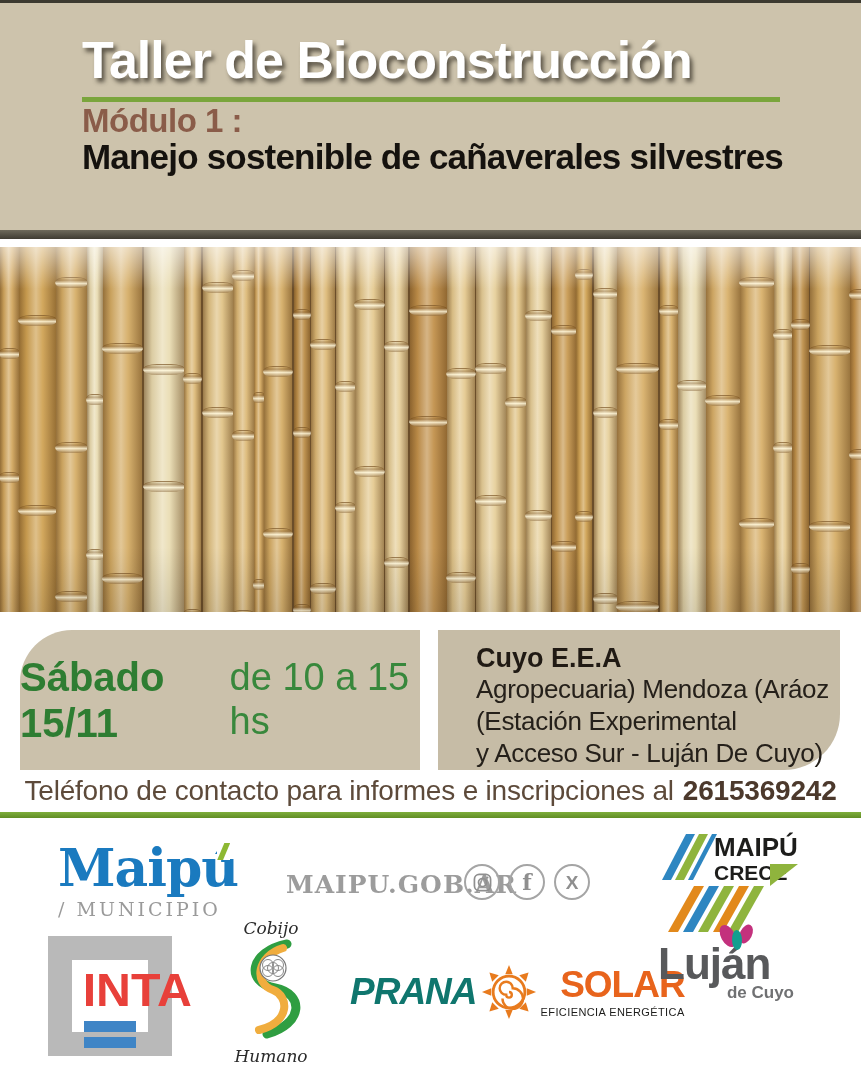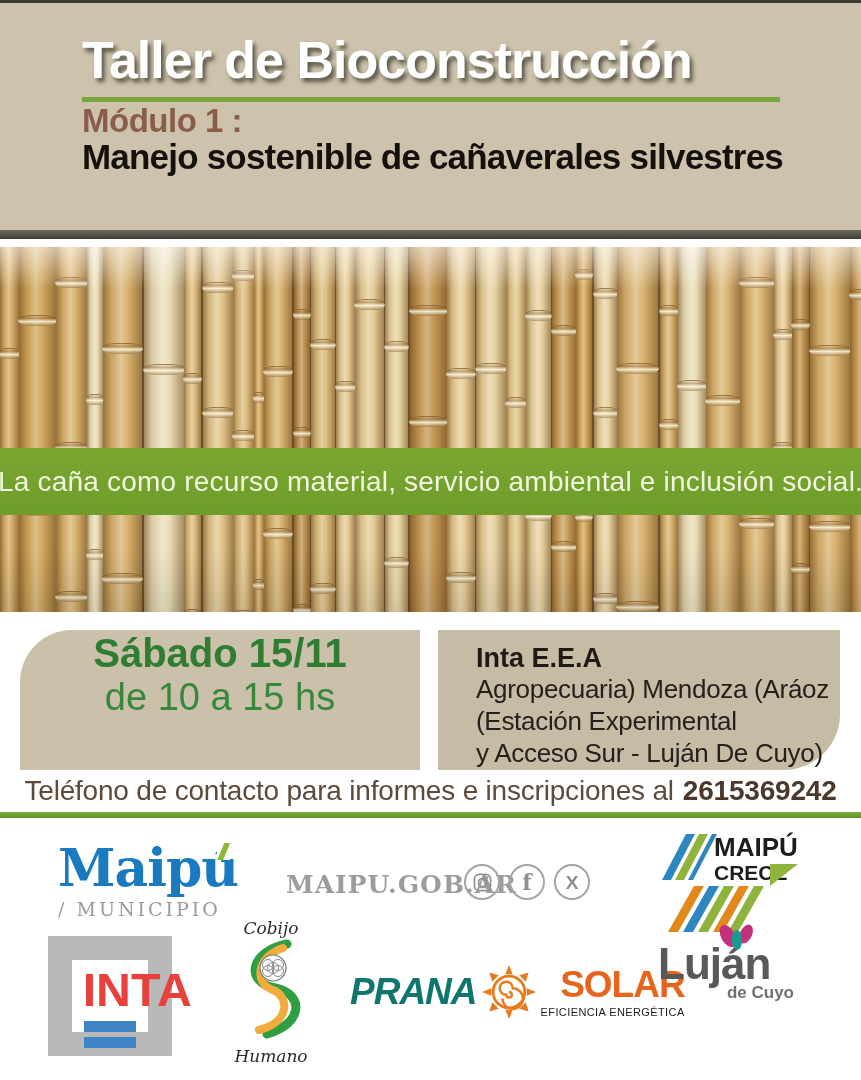--- a/index.html
+++ b/index.html
@@ -48,21 +48,21 @@
   }
   #banner .banner-text{
     color:#f1f5de;font-size:28px;letter-spacing:0.2px;white-space:nowrap;
   }
   
   #info-gap{height:18px;background:#ffffff;}
   #info-row{position:relative;height:140px;background:#ffffff;}
   #date-box{
     position:absolute;left:20px;top:0;width:400px;height:140px;
     background:#cbc1ab;border-radius:52px 0 0 0;
-    display:flex;flex-direction:column;align-items:center;justify-content:flex-start;
+    display:flex;flex-direction:row;align-items:center;justify-content:space-between;
   }
   .date-line{color:#2e7d32;font-size:40px;font-weight:bold;line-height:1.15;}
   .time-line{color:#38883c;font-size:38px;line-height:1.15;}
   #location-box{
     position:absolute;left:438px;top:0;width:402px;height:140px;
     background:#c6bca6;border-radius:0 0 56px 0;
     box-sizing:border-box;padding:12px 10px 0 38px;
   }
   .loc-name{color:#201a14;font-size:27px;font-weight:bold;line-height:1.2;}
   .loc-line{color:#25201a;font-size:26px;line-height:1.22;letter-spacing:-0.3px;}
@@ -137,32 +137,30 @@
     <div class="green-underline"></div>
     <div class="module-label">Módulo 1 :</div>
     <div class="subtitle">Manejo sostenible de cañaverales silvestres</div>
   </div>
   <div class="header-shadow"></div>
   <div class="white-gap"></div>
 
   <div id="bamboo-photo">
     <div class="cane" style="width: 19px; background-color: rgb(210, 167, 95); background-image: linear-gradient(90deg, rgba(97, 63, 24, 0.55) 0%, rgba(97, 63, 24, 0.1) 20%, rgba(255, 255, 255, 0.32) 46%, rgba(255, 255, 255, 0.06) 64%, rgba(97, 63, 24, 0.5) 100%);"><div class="node" style="top: 101px; background: linear-gradient(rgba(110, 70, 25, 0) 0%, rgba(110, 70, 25, 0.35) 22%, rgba(255, 248, 222, 0.78) 55%, rgba(110, 70, 25, 0.42) 100%); border-top: 1px solid rgba(118, 78, 28, 0.45);"></div><div class="node" style="top: 225px; background: linear-gradient(rgba(110, 70, 25, 0) 0%, rgba(110, 70, 25, 0.35) 22%, rgba(255, 248, 222, 0.78) 55%, rgba(110, 70, 25, 0.42) 100%); border-top: 1px solid rgba(118, 78, 28, 0.45);"></div></div><div class="cane" style="width: 37px; background-color: rgb(207, 162, 83); background-image: linear-gradient(90deg, rgba(97, 63, 24, 0.55) 0%, rgba(97, 63, 24, 0.1) 20%, rgba(255, 255, 255, 0.32) 46%, rgba(255, 255, 255, 0.06) 64%, rgba(97, 63, 24, 0.5) 100%);"><div class="node" style="top: 68px; background: linear-gradient(rgba(110, 70, 25, 0) 0%, rgba(110, 70, 25, 0.35) 22%, rgba(255, 248, 222, 0.78) 55%, rgba(110, 70, 25, 0.42) 100%); border-top: 1px solid rgba(118, 78, 28, 0.45);"></div><div class="node" style="top: 258px; background: linear-gradient(rgba(110, 70, 25, 0) 0%, rgba(110, 70, 25, 0.35) 22%, rgba(255, 248, 222, 0.78) 55%, rgba(110, 70, 25, 0.42) 100%); border-top: 1px solid rgba(118, 78, 28, 0.45);"></div></div><div class="cane" style="width: 31px; background-color: rgb(213, 173, 102); background-image: linear-gradient(90deg, rgba(97, 63, 24, 0.55) 0%, rgba(97, 63, 24, 0.1) 20%, rgba(255, 255, 255, 0.32) 46%, rgba(255, 255, 255, 0.06) 64%, rgba(97, 63, 24, 0.5) 100%);"><div class="node" style="top: 30px; background: linear-gradient(rgba(110, 70, 25, 0) 0%, rgba(110, 70, 25, 0.35) 22%, rgba(255, 248, 222, 0.78) 55%, rgba(110, 70, 25, 0.42) 100%); border-top: 1px solid rgba(118, 78, 28, 0.45);"></div><div class="node" style="top: 195px; background: linear-gradient(rgba(110, 70, 25, 0) 0%, rgba(110, 70, 25, 0.35) 22%, rgba(255, 248, 222, 0.78) 55%, rgba(110, 70, 25, 0.42) 100%); border-top: 1px solid rgba(118, 78, 28, 0.45);"></div><div class="node" style="top: 344px; background: linear-gradient(rgba(110, 70, 25, 0) 0%, rgba(110, 70, 25, 0.35) 22%, rgba(255, 248, 222, 0.78) 55%, rgba(110, 70, 25, 0.42) 100%); border-top: 1px solid rgba(118, 78, 28, 0.45);"></div></div><div class="cane" style="width: 16px; background-color: rgb(233, 220, 178); background-image: linear-gradient(90deg, rgba(97, 63, 24, 0.55) 0%, rgba(97, 63, 24, 0.1) 20%, rgba(255, 255, 255, 0.32) 46%, rgba(255, 255, 255, 0.06) 64%, rgba(97, 63, 24, 0.5) 100%);"><div class="node" style="top: 147px; background: linear-gradient(rgba(110, 70, 25, 0) 0%, rgba(110, 70, 25, 0.35) 22%, rgba(255, 248, 222, 0.78) 55%, rgba(110, 70, 25, 0.42) 100%); border-top: 1px solid rgba(118, 78, 28, 0.45);"></div><div class="node" style="top: 302px; background: linear-gradient(rgba(110, 70, 25, 0) 0%, rgba(110, 70, 25, 0.35) 22%, rgba(255, 248, 222, 0.78) 55%, rgba(110, 70, 25, 0.42) 100%); border-top: 1px solid rgba(118, 78, 28, 0.45);"></div></div><div class="cane" style="width: 39px; background-color: rgb(213, 173, 102); background-image: linear-gradient(90deg, rgba(97, 63, 24, 0.55) 0%, rgba(97, 63, 24, 0.1) 20%, rgba(255, 255, 255, 0.32) 46%, rgba(255, 255, 255, 0.06) 64%, rgba(97, 63, 24, 0.5) 100%); margin-right: 2px;"><div class="node" style="top: 96px; background: linear-gradient(rgba(110, 70, 25, 0) 0%, rgba(110, 70, 25, 0.35) 22%, rgba(255, 248, 222, 0.78) 55%, rgba(110, 70, 25, 0.42) 100%); border-top: 1px solid rgba(118, 78, 28, 0.45);"></div><div class="node" style="top: 326px; background: linear-gradient(rgba(110, 70, 25, 0) 0%, rgba(110, 70, 25, 0.35) 22%, rgba(255, 248, 222, 0.78) 55%, rgba(110, 70, 25, 0.42) 100%); border-top: 1px solid rgba(118, 78, 28, 0.45);"></div></div><div class="cane" style="width: 40px; background-color: rgb(233, 220, 178); background-image: linear-gradient(90deg, rgba(97, 63, 24, 0.55) 0%, rgba(97, 63, 24, 0.1) 20%, rgba(255, 255, 255, 0.32) 46%, rgba(255, 255, 255, 0.06) 64%, rgba(97, 63, 24, 0.5) 100%);"><div class="node" style="top: 117px; background: linear-gradient(rgba(110, 70, 25, 0) 0%, rgba(110, 70, 25, 0.35) 22%, rgba(255, 248, 222, 0.78) 55%, rgba(110, 70, 25, 0.42) 100%); border-top: 1px solid rgba(118, 78, 28, 0.45);"></div><div class="node" style="top: 234px; background: linear-gradient(rgba(110, 70, 25, 0) 0%, rgba(110, 70, 25, 0.35) 22%, rgba(255, 248, 222, 0.78) 55%, rgba(110, 70, 25, 0.42) 100%); border-top: 1px solid rgba(118, 78, 28, 0.45);"></div></div><div class="cane" style="width: 17px; background-color: rgb(220, 185, 119); background-image: linear-gradient(90deg, rgba(97, 63, 24, 0.55) 0%, rgba(97, 63, 24, 0.1) 20%, rgba(255, 255, 255, 0.32) 46%, rgba(255, 255, 255, 0.06) 64%, rgba(97, 63, 24, 0.5) 100%); margin-right: 2px;"><div class="node" style="top: 126px; background: linear-gradient(rgba(110, 70, 25, 0) 0%, rgba(110, 70, 25, 0.35) 22%, rgba(255, 248, 222, 0.78) 55%, rgba(110, 70, 25, 0.42) 100%); border-top: 1px solid rgba(118, 78, 28, 0.45);"></div><div class="node" style="top: 362px; background: linear-gradient(rgba(110, 70, 25, 0) 0%, rgba(110, 70, 25, 0.35) 22%, rgba(255, 248, 222, 0.78) 55%, rgba(110, 70, 25, 0.42) 100%); border-top: 1px solid rgba(118, 78, 28, 0.45);"></div></div><div class="cane" style="width: 30px; background-color: rgb(224, 195, 134); background-image: linear-gradient(90deg, rgba(97, 63, 24, 0.55) 0%, rgba(97, 63, 24, 0.1) 20%, rgba(255, 255, 255, 0.32) 46%, rgba(255, 255, 255, 0.06) 64%, rgba(97, 63, 24, 0.5) 100%);"><div class="node" style="top: 35px; background: linear-gradient(rgba(110, 70, 25, 0) 0%, rgba(110, 70, 25, 0.35) 22%, rgba(255, 248, 222, 0.78) 55%, rgba(110, 70, 25, 0.42) 100%); border-top: 1px solid rgba(118, 78, 28, 0.45);"></div><div class="node" style="top: 160px; background: linear-gradient(rgba(110, 70, 25, 0) 0%, rgba(110, 70, 25, 0.35) 22%, rgba(255, 248, 222, 0.78) 55%, rgba(110, 70, 25, 0.42) 100%); border-top: 1px solid rgba(118, 78, 28, 0.45);"></div></div><div class="cane" style="width: 21px; background-color: rgb(220, 185, 119); background-image: linear-gradient(90deg, rgba(97, 63, 24, 0.55) 0%, rgba(97, 63, 24, 0.1) 20%, rgba(255, 255, 255, 0.32) 46%, rgba(255, 255, 255, 0.06) 64%, rgba(97, 63, 24, 0.5) 100%);"><div class="node" style="top: 23px; background: linear-gradient(rgba(110, 70, 25, 0) 0%, rgba(110, 70, 25, 0.35) 22%, rgba(255, 248, 222, 0.78) 55%, rgba(110, 70, 25, 0.42) 100%); border-top: 1px solid rgba(118, 78, 28, 0.45);"></div><div class="node" style="top: 183px; background: linear-gradient(rgba(110, 70, 25, 0) 0%, rgba(110, 70, 25, 0.35) 22%, rgba(255, 248, 222, 0.78) 55%, rgba(110, 70, 25, 0.42) 100%); border-top: 1px solid rgba(118, 78, 28, 0.45);"></div><div class="node" style="top: 363px; background: linear-gradient(rgba(110, 70, 25, 0) 0%, rgba(110, 70, 25, 0.35) 22%, rgba(255, 248, 222, 0.78) 55%, rgba(110, 70, 25, 0.42) 100%); border-top: 1px solid rgba(118, 78, 28, 0.45);"></div></div><div class="cane" style="width: 10px; background-color: rgb(210, 167, 95); background-image: linear-gradient(90deg, rgba(97, 63, 24, 0.55) 0%, rgba(97, 63, 24, 0.1) 20%, rgba(255, 255, 255, 0.32) 46%, rgba(255, 255, 255, 0.06) 64%, rgba(97, 63, 24, 0.5) 100%);"><div class="node" style="top: 145px; background: linear-gradient(rgba(110, 70, 25, 0) 0%, rgba(110, 70, 25, 0.35) 22%, rgba(255, 248, 222, 0.78) 55%, rgba(110, 70, 25, 0.42) 100%); border-top: 1px solid rgba(118, 78, 28, 0.45);"></div><div class="node" style="top: 332px; background: linear-gradient(rgba(110, 70, 25, 0) 0%, rgba(110, 70, 25, 0.35) 22%, rgba(255, 248, 222, 0.78) 55%, rgba(110, 70, 25, 0.42) 100%); border-top: 1px solid rgba(118, 78, 28, 0.45);"></div></div><div class="cane" style="width: 28px; background-color: rgb(213, 173, 102); background-image: linear-gradient(90deg, rgba(97, 63, 24, 0.55) 0%, rgba(97, 63, 24, 0.1) 20%, rgba(255, 255, 255, 0.32) 46%, rgba(255, 255, 255, 0.06) 64%, rgba(97, 63, 24, 0.5) 100%); margin-right: 2px;"><div class="node" style="top: 119px; background: linear-gradient(rgba(110, 70, 25, 0) 0%, rgba(110, 70, 25, 0.35) 22%, rgba(255, 248, 222, 0.78) 55%, rgba(110, 70, 25, 0.42) 100%); border-top: 1px solid rgba(118, 78, 28, 0.45);"></div><div class="node" style="top: 281px; background: linear-gradient(rgba(110, 70, 25, 0) 0%, rgba(110, 70, 25, 0.35) 22%, rgba(255, 248, 222, 0.78) 55%, rgba(110, 70, 25, 0.42) 100%); border-top: 1px solid rgba(118, 78, 28, 0.45);"></div></div><div class="cane" style="width: 16px; background-color: rgb(189, 143, 73); background-image: linear-gradient(90deg, rgba(97, 63, 24, 0.55) 0%, rgba(97, 63, 24, 0.1) 20%, rgba(255, 255, 255, 0.32) 46%, rgba(255, 255, 255, 0.06) 64%, rgba(97, 63, 24, 0.5) 100%); margin-right: 1px;"><div class="node" style="top: 62px; background: linear-gradient(rgba(110, 70, 25, 0) 0%, rgba(110, 70, 25, 0.35) 22%, rgba(255, 248, 222, 0.78) 55%, rgba(110, 70, 25, 0.42) 100%); border-top: 1px solid rgba(118, 78, 28, 0.45);"></div><div class="node" style="top: 180px; background: linear-gradient(rgba(110, 70, 25, 0) 0%, rgba(110, 70, 25, 0.35) 22%, rgba(255, 248, 222, 0.78) 55%, rgba(110, 70, 25, 0.42) 100%); border-top: 1px solid rgba(118, 78, 28, 0.45);"></div><div class="node" style="top: 357px; background: linear-gradient(rgba(110, 70, 25, 0) 0%, rgba(110, 70, 25, 0.35) 22%, rgba(255, 248, 222, 0.78) 55%, rgba(110, 70, 25, 0.42) 100%); border-top: 1px solid rgba(118, 78, 28, 0.45);"></div></div><div class="cane" style="width: 24px; background-color: rgb(220, 185, 119); background-image: linear-gradient(90deg, rgba(97, 63, 24, 0.55) 0%, rgba(97, 63, 24, 0.1) 20%, rgba(255, 255, 255, 0.32) 46%, rgba(255, 255, 255, 0.06) 64%, rgba(97, 63, 24, 0.5) 100%); margin-right: 1px;"><div class="node" style="top: 92px; background: linear-gradient(rgba(110, 70, 25, 0) 0%, rgba(110, 70, 25, 0.35) 22%, rgba(255, 248, 222, 0.78) 55%, rgba(110, 70, 25, 0.42) 100%); border-top: 1px solid rgba(118, 78, 28, 0.45);"></div><div class="node" style="top: 336px; background: linear-gradient(rgba(110, 70, 25, 0) 0%, rgba(110, 70, 25, 0.35) 22%, rgba(255, 248, 222, 0.78) 55%, rgba(110, 70, 25, 0.42) 100%); border-top: 1px solid rgba(118, 78, 28, 0.45);"></div></div><div class="cane" style="width: 19px; background-color: rgb(228, 201, 143); background-image: linear-gradient(90deg, rgba(97, 63, 24, 0.55) 0%, rgba(97, 63, 24, 0.1) 20%, rgba(255, 255, 255, 0.32) 46%, rgba(255, 255, 255, 0.06) 64%, rgba(97, 63, 24, 0.5) 100%);"><div class="node" style="top: 134px; background: linear-gradient(rgba(110, 70, 25, 0) 0%, rgba(110, 70, 25, 0.35) 22%, rgba(255, 248, 222, 0.78) 55%, rgba(110, 70, 25, 0.42) 100%); border-top: 1px solid rgba(118, 78, 28, 0.45);"></div><div class="node" style="top: 255px; background: linear-gradient(rgba(110, 70, 25, 0) 0%, rgba(110, 70, 25, 0.35) 22%, rgba(255, 248, 222, 0.78) 55%, rgba(110, 70, 25, 0.42) 100%); border-top: 1px solid rgba(118, 78, 28, 0.45);"></div></div><div class="cane" style="width: 29px; background-color: rgb(228, 201, 143); background-image: linear-gradient(90deg, rgba(97, 63, 24, 0.55) 0%, rgba(97, 63, 24, 0.1) 20%, rgba(255, 255, 255, 0.32) 46%, rgba(255, 255, 255, 0.06) 64%, rgba(97, 63, 24, 0.5) 100%); margin-right: 1px;"><div class="node" style="top: 52px; background: linear-gradient(rgba(110, 70, 25, 0) 0%, rgba(110, 70, 25, 0.35) 22%, rgba(255, 248, 222, 0.78) 55%, rgba(110, 70, 25, 0.42) 100%); border-top: 1px solid rgba(118, 78, 28, 0.45);"></div><div class="node" style="top: 219px; background: linear-gradient(rgba(110, 70, 25, 0) 0%, rgba(110, 70, 25, 0.35) 22%, rgba(255, 248, 222, 0.78) 55%, rgba(110, 70, 25, 0.42) 100%); border-top: 1px solid rgba(118, 78, 28, 0.45);"></div></div><div class="cane" style="width: 23px; background-color: rgb(230, 207, 154); background-image: linear-gradient(90deg, rgba(97, 63, 24, 0.55) 0%, rgba(97, 63, 24, 0.1) 20%, rgba(255, 255, 255, 0.32) 46%, rgba(255, 255, 255, 0.06) 64%, rgba(97, 63, 24, 0.5) 100%); margin-right: 2px;"><div class="node" style="top: 94px; background: linear-gradient(rgba(110, 70, 25, 0) 0%, rgba(110, 70, 25, 0.35) 22%, rgba(255, 248, 222, 0.78) 55%, rgba(110, 70, 25, 0.42) 100%); border-top: 1px solid rgba(118, 78, 28, 0.45);"></div><div class="node" style="top: 310px; background: linear-gradient(rgba(110, 70, 25, 0) 0%, rgba(110, 70, 25, 0.35) 22%, rgba(255, 248, 222, 0.78) 55%, rgba(110, 70, 25, 0.42) 100%); border-top: 1px solid rgba(118, 78, 28, 0.45);"></div></div><div class="cane" style="width: 37px; background-color: rgb(194, 145, 75); background-image: linear-gradient(90deg, rgba(97, 63, 24, 0.55) 0%, rgba(97, 63, 24, 0.1) 20%, rgba(255, 255, 255, 0.32) 46%, rgba(255, 255, 255, 0.06) 64%, rgba(97, 63, 24, 0.5) 100%);"><div class="node" style="top: 58px; background: linear-gradient(rgba(110, 70, 25, 0) 0%, rgba(110, 70, 25, 0.35) 22%, rgba(255, 248, 222, 0.78) 55%, rgba(110, 70, 25, 0.42) 100%); border-top: 1px solid rgba(118, 78, 28, 0.45);"></div><div class="node" style="top: 169px; background: linear-gradient(rgba(110, 70, 25, 0) 0%, rgba(110, 70, 25, 0.35) 22%, rgba(255, 248, 222, 0.78) 55%, rgba(110, 70, 25, 0.42) 100%); border-top: 1px solid rgba(118, 78, 28, 0.45);"></div></div><div class="cane" style="width: 28px; background-color: rgb(228, 201, 143); background-image: linear-gradient(90deg, rgba(97, 63, 24, 0.55) 0%, rgba(97, 63, 24, 0.1) 20%, rgba(255, 255, 255, 0.32) 46%, rgba(255, 255, 255, 0.06) 64%, rgba(97, 63, 24, 0.5) 100%); margin-right: 1px;"><div class="node" style="top: 121px; background: linear-gradient(rgba(110, 70, 25, 0) 0%, rgba(110, 70, 25, 0.35) 22%, rgba(255, 248, 222, 0.78) 55%, rgba(110, 70, 25, 0.42) 100%); border-top: 1px solid rgba(118, 78, 28, 0.45);"></div><div class="node" style="top: 325px; background: linear-gradient(rgba(110, 70, 25, 0) 0%, rgba(110, 70, 25, 0.35) 22%, rgba(255, 248, 222, 0.78) 55%, rgba(110, 70, 25, 0.42) 100%); border-top: 1px solid rgba(118, 78, 28, 0.45);"></div></div><div class="cane" style="width: 30px; background-color: rgb(230, 207, 154); background-image: linear-gradient(90deg, rgba(97, 63, 24, 0.55) 0%, rgba(97, 63, 24, 0.1) 20%, rgba(255, 255, 255, 0.32) 46%, rgba(255, 255, 255, 0.06) 64%, rgba(97, 63, 24, 0.5) 100%);"><div class="node" style="top: 116px; background: linear-gradient(rgba(110, 70, 25, 0) 0%, rgba(110, 70, 25, 0.35) 22%, rgba(255, 248, 222, 0.78) 55%, rgba(110, 70, 25, 0.42) 100%); border-top: 1px solid rgba(118, 78, 28, 0.45);"></div><div class="node" style="top: 248px; background: linear-gradient(rgba(110, 70, 25, 0) 0%, rgba(110, 70, 25, 0.35) 22%, rgba(255, 248, 222, 0.78) 55%, rgba(110, 70, 25, 0.42) 100%); border-top: 1px solid rgba(118, 78, 28, 0.45);"></div></div><div class="cane" style="width: 20px; background-color: rgb(224, 195, 134); background-image: linear-gradient(90deg, rgba(97, 63, 24, 0.55) 0%, rgba(97, 63, 24, 0.1) 20%, rgba(255, 255, 255, 0.32) 46%, rgba(255, 255, 255, 0.06) 64%, rgba(97, 63, 24, 0.5) 100%);"><div class="node" style="top: 150px; background: linear-gradient(rgba(110, 70, 25, 0) 0%, rgba(110, 70, 25, 0.35) 22%, rgba(255, 248, 222, 0.78) 55%, rgba(110, 70, 25, 0.42) 100%); border-top: 1px solid rgba(118, 78, 28, 0.45);"></div></div><div class="cane" style="width: 25px; background-color: rgb(230, 207, 154); background-image: linear-gradient(90deg, rgba(97, 63, 24, 0.55) 0%, rgba(97, 63, 24, 0.1) 20%, rgba(255, 255, 255, 0.32) 46%, rgba(255, 255, 255, 0.06) 64%, rgba(97, 63, 24, 0.5) 100%); margin-right: 1px;"><div class="node" style="top: 63px; background: linear-gradient(rgba(110, 70, 25, 0) 0%, rgba(110, 70, 25, 0.35) 22%, rgba(255, 248, 222, 0.78) 55%, rgba(110, 70, 25, 0.42) 100%); border-top: 1px solid rgba(118, 78, 28, 0.45);"></div><div class="node" style="top: 263px; background: linear-gradient(rgba(110, 70, 25, 0) 0%, rgba(110, 70, 25, 0.35) 22%, rgba(255, 248, 222, 0.78) 55%, rgba(110, 70, 25, 0.42) 100%); border-top: 1px solid rgba(118, 78, 28, 0.45);"></div></div><div class="cane" style="width: 24px; background-color: rgb(200, 154, 82); background-image: linear-gradient(90deg, rgba(97, 63, 24, 0.55) 0%, rgba(97, 63, 24, 0.1) 20%, rgba(255, 255, 255, 0.32) 46%, rgba(255, 255, 255, 0.06) 64%, rgba(97, 63, 24, 0.5) 100%);"><div class="node" style="top: 78px; background: linear-gradient(rgba(110, 70, 25, 0) 0%, rgba(110, 70, 25, 0.35) 22%, rgba(255, 248, 222, 0.78) 55%, rgba(110, 70, 25, 0.42) 100%); border-top: 1px solid rgba(118, 78, 28, 0.45);"></div><div class="node" style="top: 294px; background: linear-gradient(rgba(110, 70, 25, 0) 0%, rgba(110, 70, 25, 0.35) 22%, rgba(255, 248, 222, 0.78) 55%, rgba(110, 70, 25, 0.42) 100%); border-top: 1px solid rgba(118, 78, 28, 0.45);"></div></div><div class="cane" style="width: 16px; background-color: rgb(207, 162, 83); background-image: linear-gradient(90deg, rgba(97, 63, 24, 0.55) 0%, rgba(97, 63, 24, 0.1) 20%, rgba(255, 255, 255, 0.32) 46%, rgba(255, 255, 255, 0.06) 64%, rgba(97, 63, 24, 0.5) 100%); margin-right: 2px;"><div class="node" style="top: 22px; background: linear-gradient(rgba(110, 70, 25, 0) 0%, rgba(110, 70, 25, 0.35) 22%, rgba(255, 248, 222, 0.78) 55%, rgba(110, 70, 25, 0.42) 100%); border-top: 1px solid rgba(118, 78, 28, 0.45);"></div><div class="node" style="top: 264px; background: linear-gradient(rgba(110, 70, 25, 0) 0%, rgba(110, 70, 25, 0.35) 22%, rgba(255, 248, 222, 0.78) 55%, rgba(110, 70, 25, 0.42) 100%); border-top: 1px solid rgba(118, 78, 28, 0.45);"></div></div><div class="cane" style="width: 23px; background-color: rgb(230, 207, 154); background-image: linear-gradient(90deg, rgba(97, 63, 24, 0.55) 0%, rgba(97, 63, 24, 0.1) 20%, rgba(255, 255, 255, 0.32) 46%, rgba(255, 255, 255, 0.06) 64%, rgba(97, 63, 24, 0.5) 100%);"><div class="node" style="top: 41px; background: linear-gradient(rgba(110, 70, 25, 0) 0%, rgba(110, 70, 25, 0.35) 22%, rgba(255, 248, 222, 0.78) 55%, rgba(110, 70, 25, 0.42) 100%); border-top: 1px solid rgba(118, 78, 28, 0.45);"></div><div class="node" style="top: 160px; background: linear-gradient(rgba(110, 70, 25, 0) 0%, rgba(110, 70, 25, 0.35) 22%, rgba(255, 248, 222, 0.78) 55%, rgba(110, 70, 25, 0.42) 100%); border-top: 1px solid rgba(118, 78, 28, 0.45);"></div><div class="node" style="top: 346px; background: linear-gradient(rgba(110, 70, 25, 0) 0%, rgba(110, 70, 25, 0.35) 22%, rgba(255, 248, 222, 0.78) 55%, rgba(110, 70, 25, 0.42) 100%); border-top: 1px solid rgba(118, 78, 28, 0.45);"></div></div><div class="cane" style="width: 41px; background-color: rgb(216, 176, 106); background-image: linear-gradient(90deg, rgba(97, 63, 24, 0.55) 0%, rgba(97, 63, 24, 0.1) 20%, rgba(255, 255, 255, 0.32) 46%, rgba(255, 255, 255, 0.06) 64%, rgba(97, 63, 24, 0.5) 100%); margin-right: 2px;"><div class="node" style="top: 116px; background: linear-gradient(rgba(110, 70, 25, 0) 0%, rgba(110, 70, 25, 0.35) 22%, rgba(255, 248, 222, 0.78) 55%, rgba(110, 70, 25, 0.42) 100%); border-top: 1px solid rgba(118, 78, 28, 0.45);"></div><div class="node" style="top: 354px; background: linear-gradient(rgba(110, 70, 25, 0) 0%, rgba(110, 70, 25, 0.35) 22%, rgba(255, 248, 222, 0.78) 55%, rgba(110, 70, 25, 0.42) 100%); border-top: 1px solid rgba(118, 78, 28, 0.45);"></div></div><div class="cane" style="width: 18px; background-color: rgb(213, 173, 102); background-image: linear-gradient(90deg, rgba(97, 63, 24, 0.55) 0%, rgba(97, 63, 24, 0.1) 20%, rgba(255, 255, 255, 0.32) 46%, rgba(255, 255, 255, 0.06) 64%, rgba(97, 63, 24, 0.5) 100%);"><div class="node" style="top: 58px; background: linear-gradient(rgba(110, 70, 25, 0) 0%, rgba(110, 70, 25, 0.35) 22%, rgba(255, 248, 222, 0.78) 55%, rgba(110, 70, 25, 0.42) 100%); border-top: 1px solid rgba(118, 78, 28, 0.45);"></div><div class="node" style="top: 172px; background: linear-gradient(rgba(110, 70, 25, 0) 0%, rgba(110, 70, 25, 0.35) 22%, rgba(255, 248, 222, 0.78) 55%, rgba(110, 70, 25, 0.42) 100%); border-top: 1px solid rgba(118, 78, 28, 0.45);"></div></div><div class="cane" style="width: 28px; background-color: rgb(233, 220, 178); background-image: linear-gradient(90deg, rgba(97, 63, 24, 0.55) 0%, rgba(97, 63, 24, 0.1) 20%, rgba(255, 255, 255, 0.32) 46%, rgba(255, 255, 255, 0.06) 64%, rgba(97, 63, 24, 0.5) 100%);"><div class="node" style="top: 133px; background: linear-gradient(rgba(110, 70, 25, 0) 0%, rgba(110, 70, 25, 0.35) 22%, rgba(255, 248, 222, 0.78) 55%, rgba(110, 70, 25, 0.42) 100%); border-top: 1px solid rgba(118, 78, 28, 0.45);"></div></div><div class="cane" style="width: 34px; background-color: rgb(216, 176, 106); background-image: linear-gradient(90deg, rgba(97, 63, 24, 0.55) 0%, rgba(97, 63, 24, 0.1) 20%, rgba(255, 255, 255, 0.32) 46%, rgba(255, 255, 255, 0.06) 64%, rgba(97, 63, 24, 0.5) 100%);"><div class="node" style="top: 148px; background: linear-gradient(rgba(110, 70, 25, 0) 0%, rgba(110, 70, 25, 0.35) 22%, rgba(255, 248, 222, 0.78) 55%, rgba(110, 70, 25, 0.42) 100%); border-top: 1px solid rgba(118, 78, 28, 0.45);"></div></div><div class="cane" style="width: 34px; background-color: rgb(216, 176, 106); background-image: linear-gradient(90deg, rgba(97, 63, 24, 0.55) 0%, rgba(97, 63, 24, 0.1) 20%, rgba(255, 255, 255, 0.32) 46%, rgba(255, 255, 255, 0.06) 64%, rgba(97, 63, 24, 0.5) 100%);"><div class="node" style="top: 30px; background: linear-gradient(rgba(110, 70, 25, 0) 0%, rgba(110, 70, 25, 0.35) 22%, rgba(255, 248, 222, 0.78) 55%, rgba(110, 70, 25, 0.42) 100%); border-top: 1px solid rgba(118, 78, 28, 0.45);"></div><div class="node" style="top: 271px; background: linear-gradient(rgba(110, 70, 25, 0) 0%, rgba(110, 70, 25, 0.35) 22%, rgba(255, 248, 222, 0.78) 55%, rgba(110, 70, 25, 0.42) 100%); border-top: 1px solid rgba(118, 78, 28, 0.45);"></div></div><div class="cane" style="width: 18px; background-color: rgb(228, 201, 143); background-image: linear-gradient(90deg, rgba(97, 63, 24, 0.55) 0%, rgba(97, 63, 24, 0.1) 20%, rgba(255, 255, 255, 0.32) 46%, rgba(255, 255, 255, 0.06) 64%, rgba(97, 63, 24, 0.5) 100%);"><div class="node" style="top: 82px; background: linear-gradient(rgba(110, 70, 25, 0) 0%, rgba(110, 70, 25, 0.35) 22%, rgba(255, 248, 222, 0.78) 55%, rgba(110, 70, 25, 0.42) 100%); border-top: 1px solid rgba(118, 78, 28, 0.45);"></div><div class="node" style="top: 195px; background: linear-gradient(rgba(110, 70, 25, 0) 0%, rgba(110, 70, 25, 0.35) 22%, rgba(255, 248, 222, 0.78) 55%, rgba(110, 70, 25, 0.42) 100%); border-top: 1px solid rgba(118, 78, 28, 0.45);"></div></div><div class="cane" style="width: 17px; background-color: rgb(189, 143, 73); background-image: linear-gradient(90deg, rgba(97, 63, 24, 0.55) 0%, rgba(97, 63, 24, 0.1) 20%, rgba(255, 255, 255, 0.32) 46%, rgba(255, 255, 255, 0.06) 64%, rgba(97, 63, 24, 0.5) 100%); margin-right: 1px;"><div class="node" style="top: 72px; background: linear-gradient(rgba(110, 70, 25, 0) 0%, rgba(110, 70, 25, 0.35) 22%, rgba(255, 248, 222, 0.78) 55%, rgba(110, 70, 25, 0.42) 100%); border-top: 1px solid rgba(118, 78, 28, 0.45);"></div><div class="node" style="top: 316px; background: linear-gradient(rgba(110, 70, 25, 0) 0%, rgba(110, 70, 25, 0.35) 22%, rgba(255, 248, 222, 0.78) 55%, rgba(110, 70, 25, 0.42) 100%); border-top: 1px solid rgba(118, 78, 28, 0.45);"></div></div><div class="cane" style="width: 40px; background-color: rgb(213, 173, 102); background-image: linear-gradient(90deg, rgba(97, 63, 24, 0.55) 0%, rgba(97, 63, 24, 0.1) 20%, rgba(255, 255, 255, 0.32) 46%, rgba(255, 255, 255, 0.06) 64%, rgba(97, 63, 24, 0.5) 100%);"><div class="node" style="top: 98px; background: linear-gradient(rgba(110, 70, 25, 0) 0%, rgba(110, 70, 25, 0.35) 22%, rgba(255, 248, 222, 0.78) 55%, rgba(110, 70, 25, 0.42) 100%); border-top: 1px solid rgba(118, 78, 28, 0.45);"></div><div class="node" style="top: 274px; background: linear-gradient(rgba(110, 70, 25, 0) 0%, rgba(110, 70, 25, 0.35) 22%, rgba(255, 248, 222, 0.78) 55%, rgba(110, 70, 25, 0.42) 100%); border-top: 1px solid rgba(118, 78, 28, 0.45);"></div></div><div class="cane" style="width: 22px; background-color: rgb(194, 145, 75); background-image: linear-gradient(90deg, rgba(97, 63, 24, 0.55) 0%, rgba(97, 63, 24, 0.1) 20%, rgba(255, 255, 255, 0.32) 46%, rgba(255, 255, 255, 0.06) 64%, rgba(97, 63, 24, 0.5) 100%); margin-right: 2px;"><div class="node" style="top: 42px; background: linear-gradient(rgba(110, 70, 25, 0) 0%, rgba(110, 70, 25, 0.35) 22%, rgba(255, 248, 222, 0.78) 55%, rgba(110, 70, 25, 0.42) 100%); border-top: 1px solid rgba(118, 78, 28, 0.45);"></div><div class="node" style="top: 202px; background: linear-gradient(rgba(110, 70, 25, 0) 0%, rgba(110, 70, 25, 0.35) 22%, rgba(255, 248, 222, 0.78) 55%, rgba(110, 70, 25, 0.42) 100%); border-top: 1px solid rgba(118, 78, 28, 0.45);"></div></div><div class="photo-light"></div>
     
-  <div id="banner">
-      <span class="banner-text">La caña como recurso material, servicio ambiental e inclusión social.</span>
-    </div></div>
+  </div>
 
   <div id="info-gap"></div>
   <div id="info-row">
     <div id="date-box">
       <div class="date-line">Sábado 15/11</div>
       <div class="time-line">de 10 a 15 hs</div>
     </div>
     <div id="location-box">
-      <div class="loc-name">Inta E.E.A</div>
+      <div class="loc-name">Cuyo E.E.A</div>
       <div class="loc-line">Agropecuaria) Mendoza (Aráoz</div>
       <div class="loc-line">(Estación Experimental</div>
       <div class="loc-line">y Acceso Sur - Luján De Cuyo)</div>
     </div>
   </div>
 
   <div id="phone-strip">
     <span>Teléfono de contacto para informes e inscripciones al</span>
     <b>2615369242</b>
   </div>

